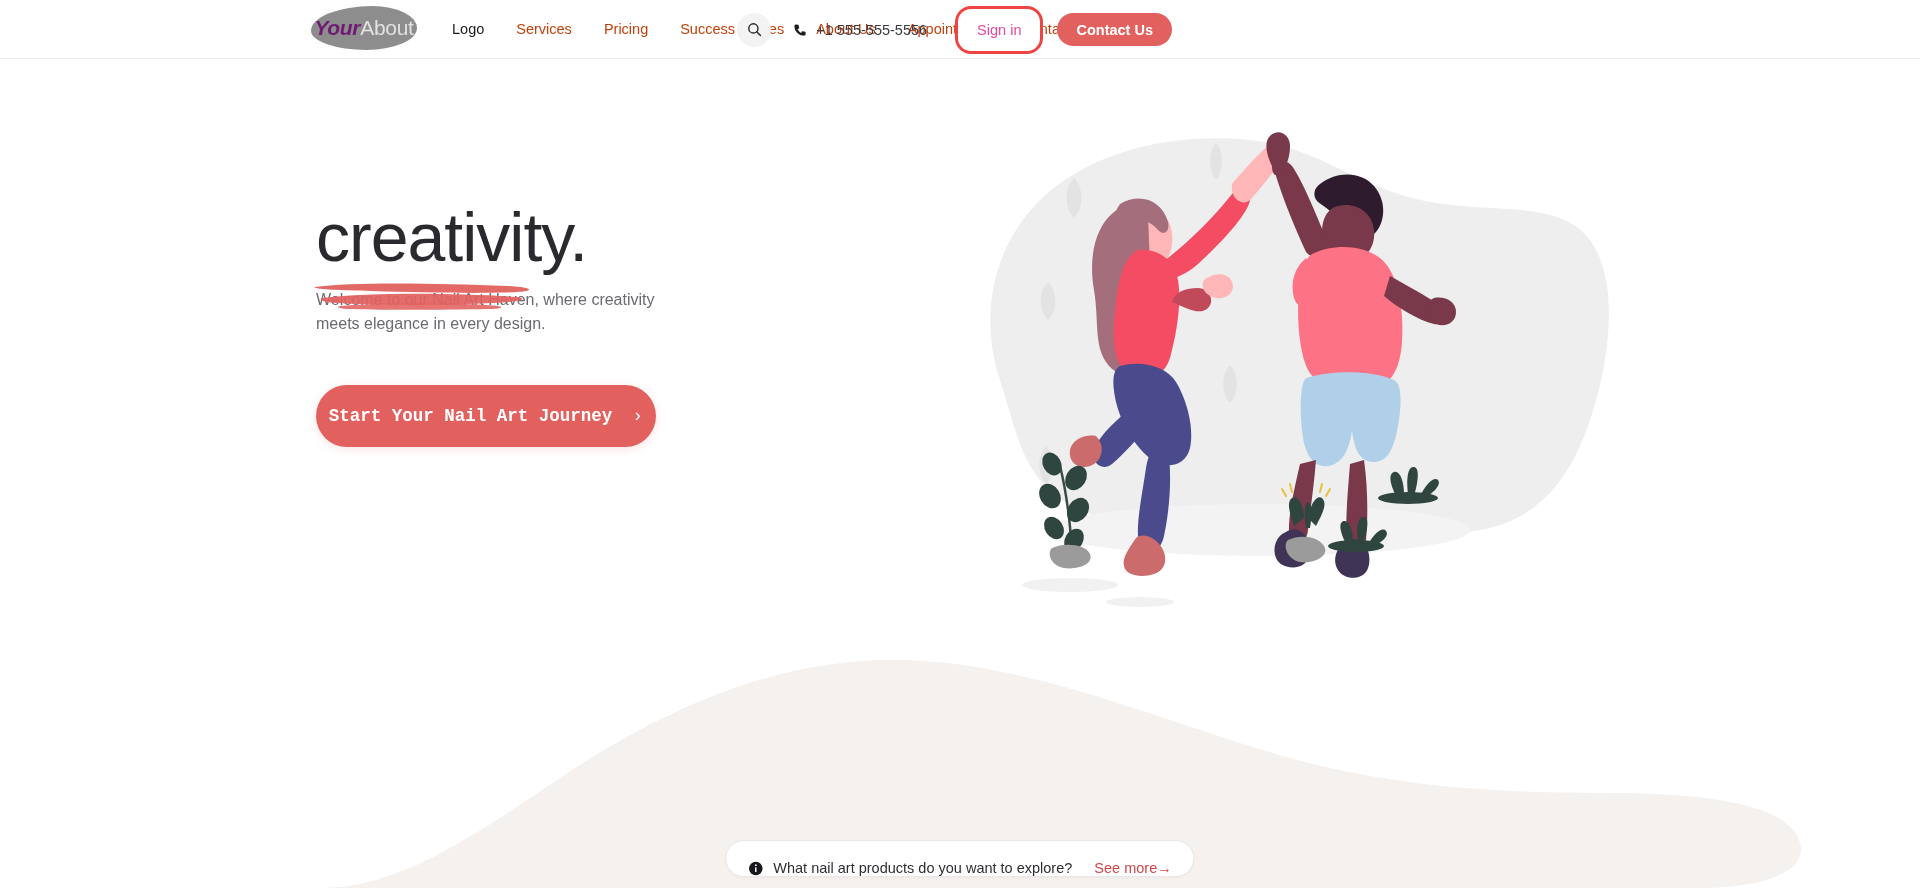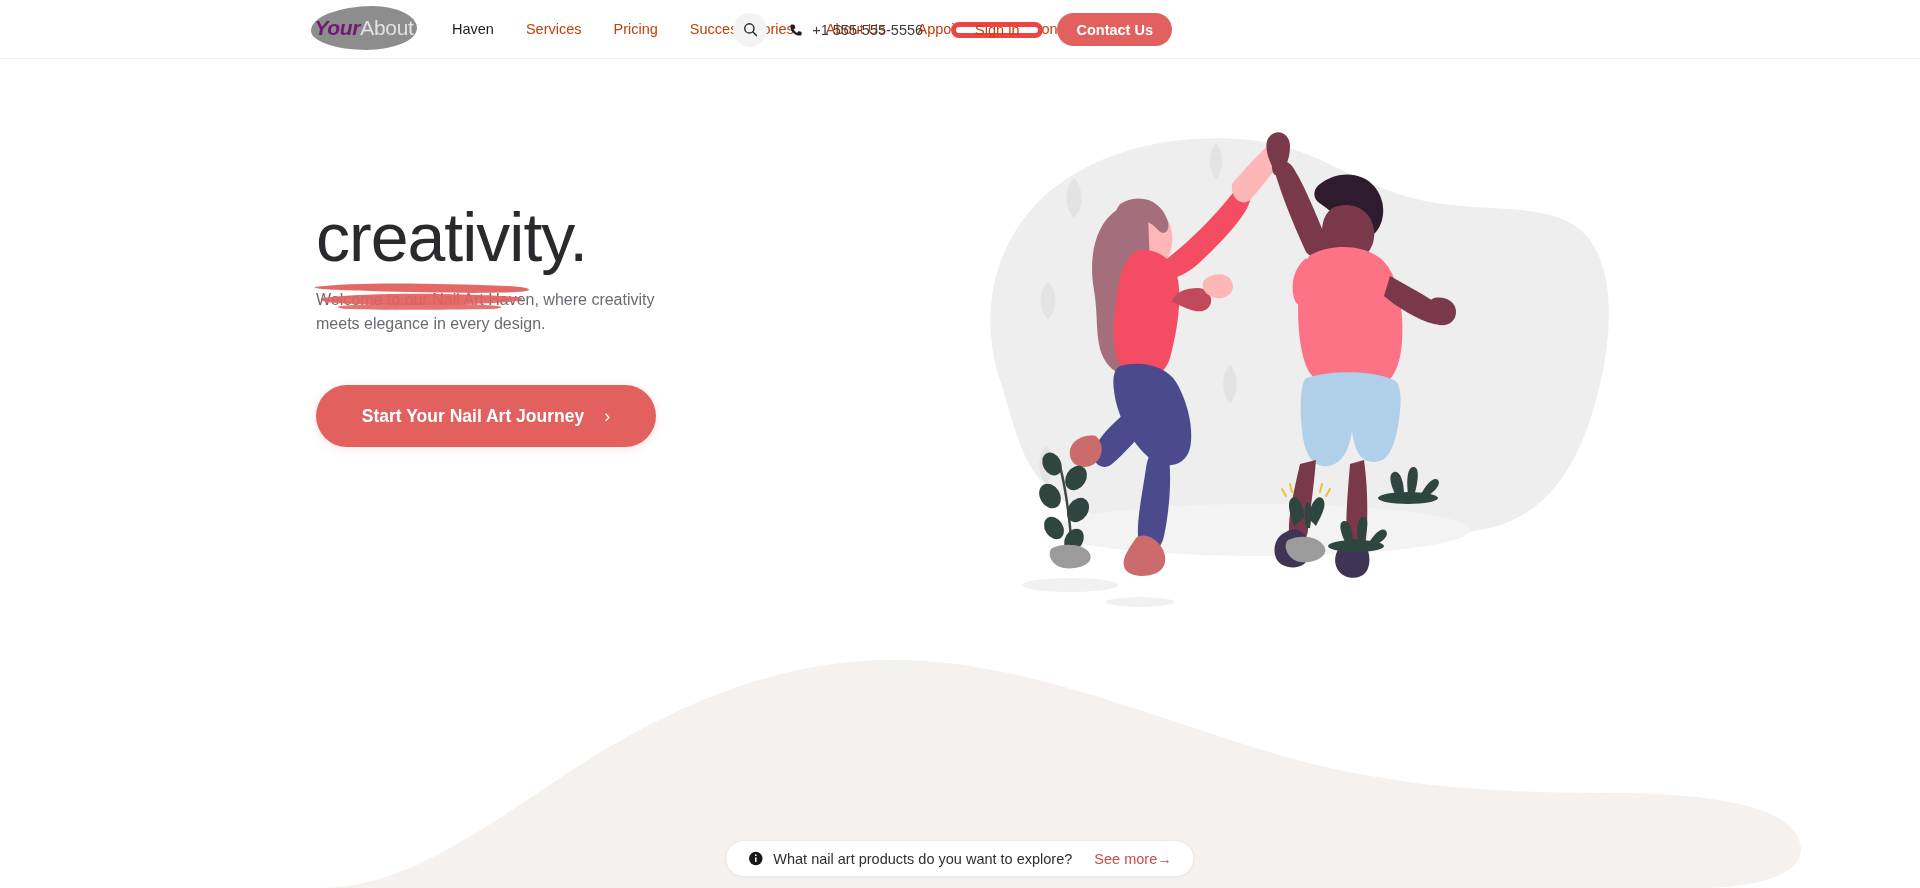--- a/index.html
+++ b/index.html
@@ -115,27 +115,27 @@
     gap: 9px;
     margin-right: 28px;
     cursor: pointer;
   }
   .phone-num {
     font-size: 14.5px;
     color: #3b3b42;
     white-space: nowrap;
   }
   .btn-signin {
-    height: 16px;
+    height: 48px;
     padding: 0 19px;
     border-radius: 16px;
-    border: 5px solid #ef4444;
+    border: 3px solid #ef4444;
     background: #ffffff;
     font-size: 14.5px;
-    color: #c2410c;
+    color: #ec4899;
     display: flex; align-items: center;
     cursor: pointer;
     margin-right: 14px;
     white-space: nowrap;
     font-family: "Liberation Sans", sans-serif;
   }
   .btn-contact {
     height: 33px;
     padding: 0 19px;
     border-radius: 17px;
@@ -191,21 +191,21 @@
     background: #e2615f;
     border: none;
     color: #ffffff;
     font-size: 17.5px;
     font-weight: 700;
     display: flex;
     align-items: center;
     justify-content: center;
     gap: 20px;
     cursor: pointer;
-    font-family: Liberation Sans, sans-serif;
+    font-family: Liberation Mono, monospace;
     box-shadow: 0 2px 10px rgba(226,97,95,0.18);
   }
   .cta-chev { font-size: 18px; font-weight: 400; opacity: 0.95; }
 
   
   .hero-illus {
     position: absolute;
     left: 960px;
     top: 130px;
     width: 660px;
@@ -230,21 +230,21 @@
     position: absolute;
     left: 50%;
     transform: translateX(-50%);
     bottom: 11px;
     height: 37px;
     padding: 0 22px;
     background: #ffffff;
     border: 1px solid #e9e9e9;
     border-radius: 19px;
     display: flex;
-    align-items: center;
+    align-items: flex-end;
     gap: 10px;
     z-index: 20;
     box-shadow: 0 1px 3px rgba(0,0,0,0.04);
     white-space: nowrap;
   }
   .pill-text {
     font-size: 14.5px;
     color: #2e2e33;
   }
   .pill-link {
@@ -267,21 +267,21 @@
 <div class="page">
 
   <div class="navbar">
 
     <div class="logo">
       <div class="logo-blob"></div>
       <div class="logo-text"><span class="logo-your">Your</span><span class="logo-rest">About</span></div>
     </div>
 
     <nav class="nav-links">
-      <a class="nav-link active">Haven</a>
+      <a class="nav-link active">Logo</a>
       <a class="nav-link">Services</a>
       <a class="nav-link">Pricing</a>
       <a class="nav-link">Success Stories</a>
       <a class="nav-link">About Us</a>
       <a class="nav-link">Appointment</a>
       <a class="nav-link">Contact us</a>
     </nav>
 
     <div class="nav-right">
 

